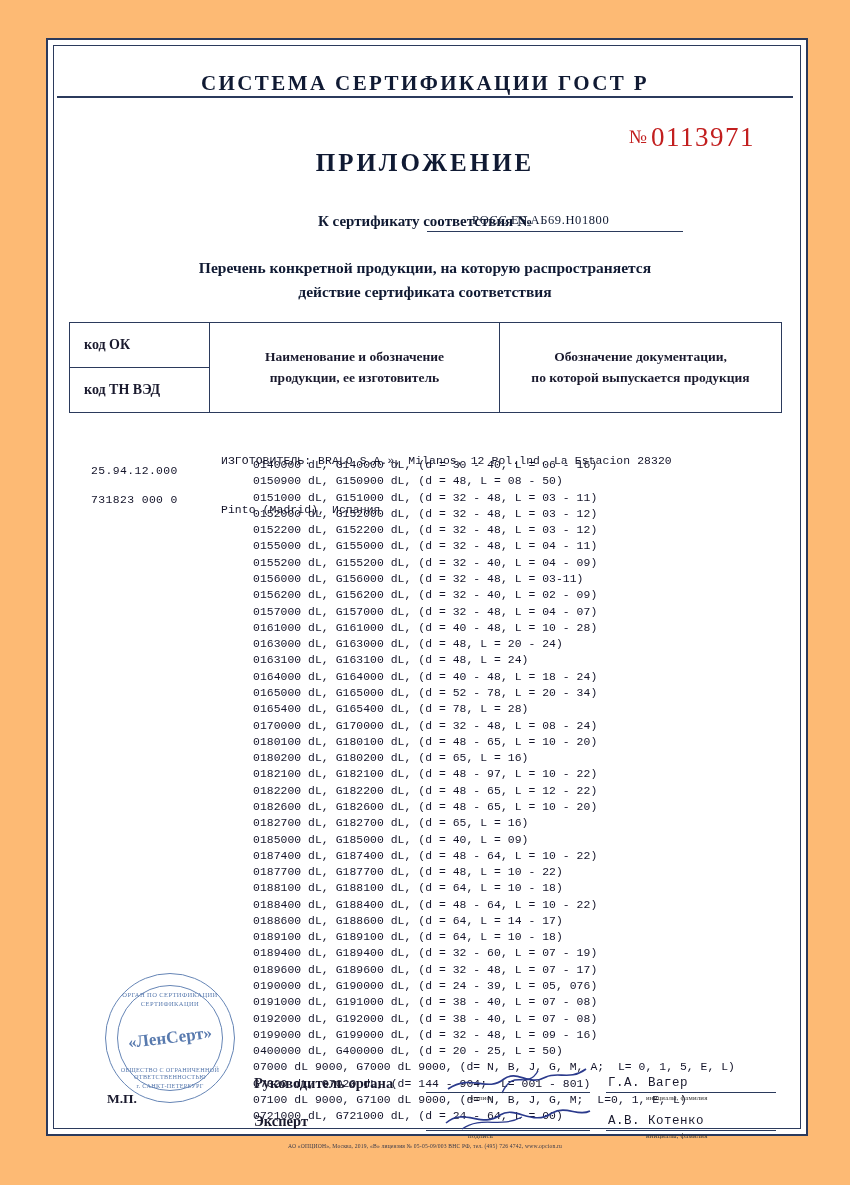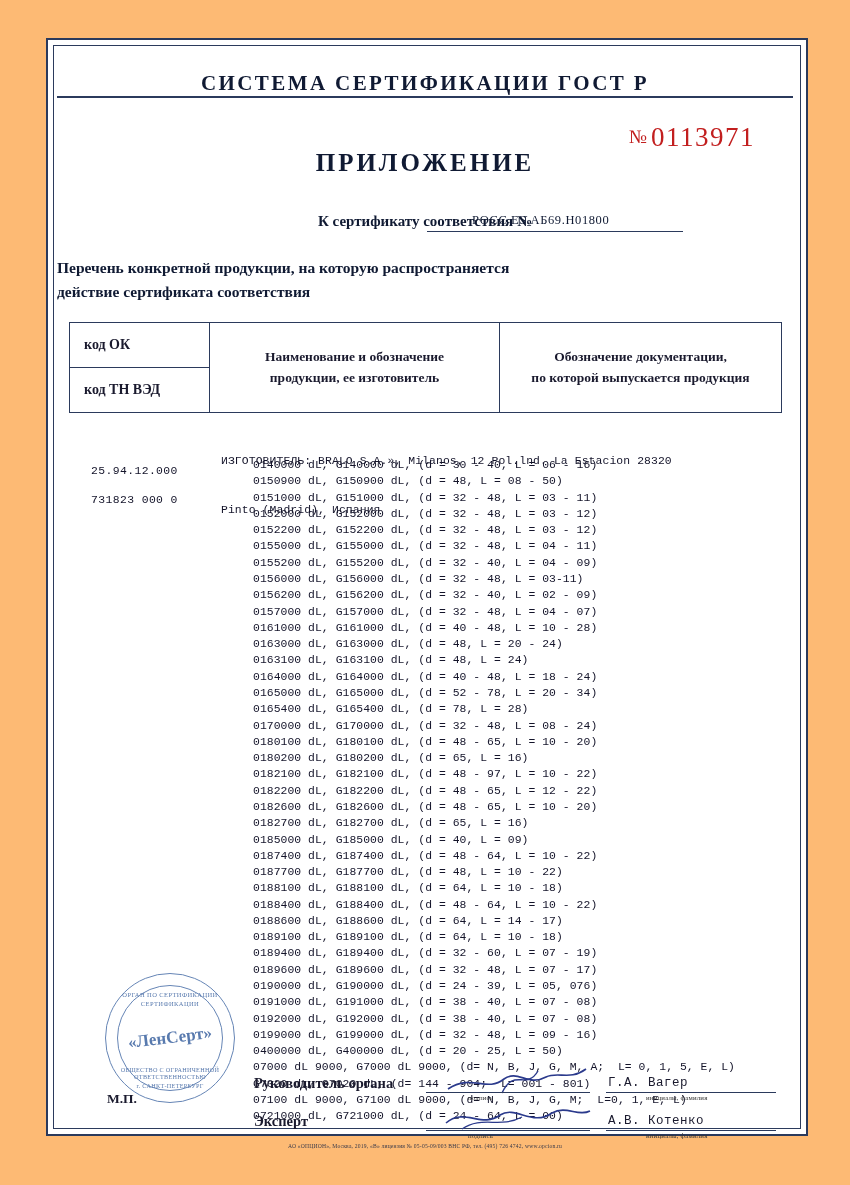--- a/index.html
+++ b/index.html
@@ -110,20 +110,21 @@
   }
   .cert-underline {
     position: absolute;
     left: 370px;
     top: 18px;
     width: 256px;
     border-bottom: 1px solid #2b3a5c;
   }
   .purpose {
     margin-top: 26px;
+    text-align: center;
     font-size: 15.5px;
     font-weight: bold;
     line-height: 1.55;
     color: #101a33;
   }
   
   .tbl {
     margin: 18px 12px 0 12px;
     border: 1.4px solid #2b3a5c;
     border-collapse: collapse;

